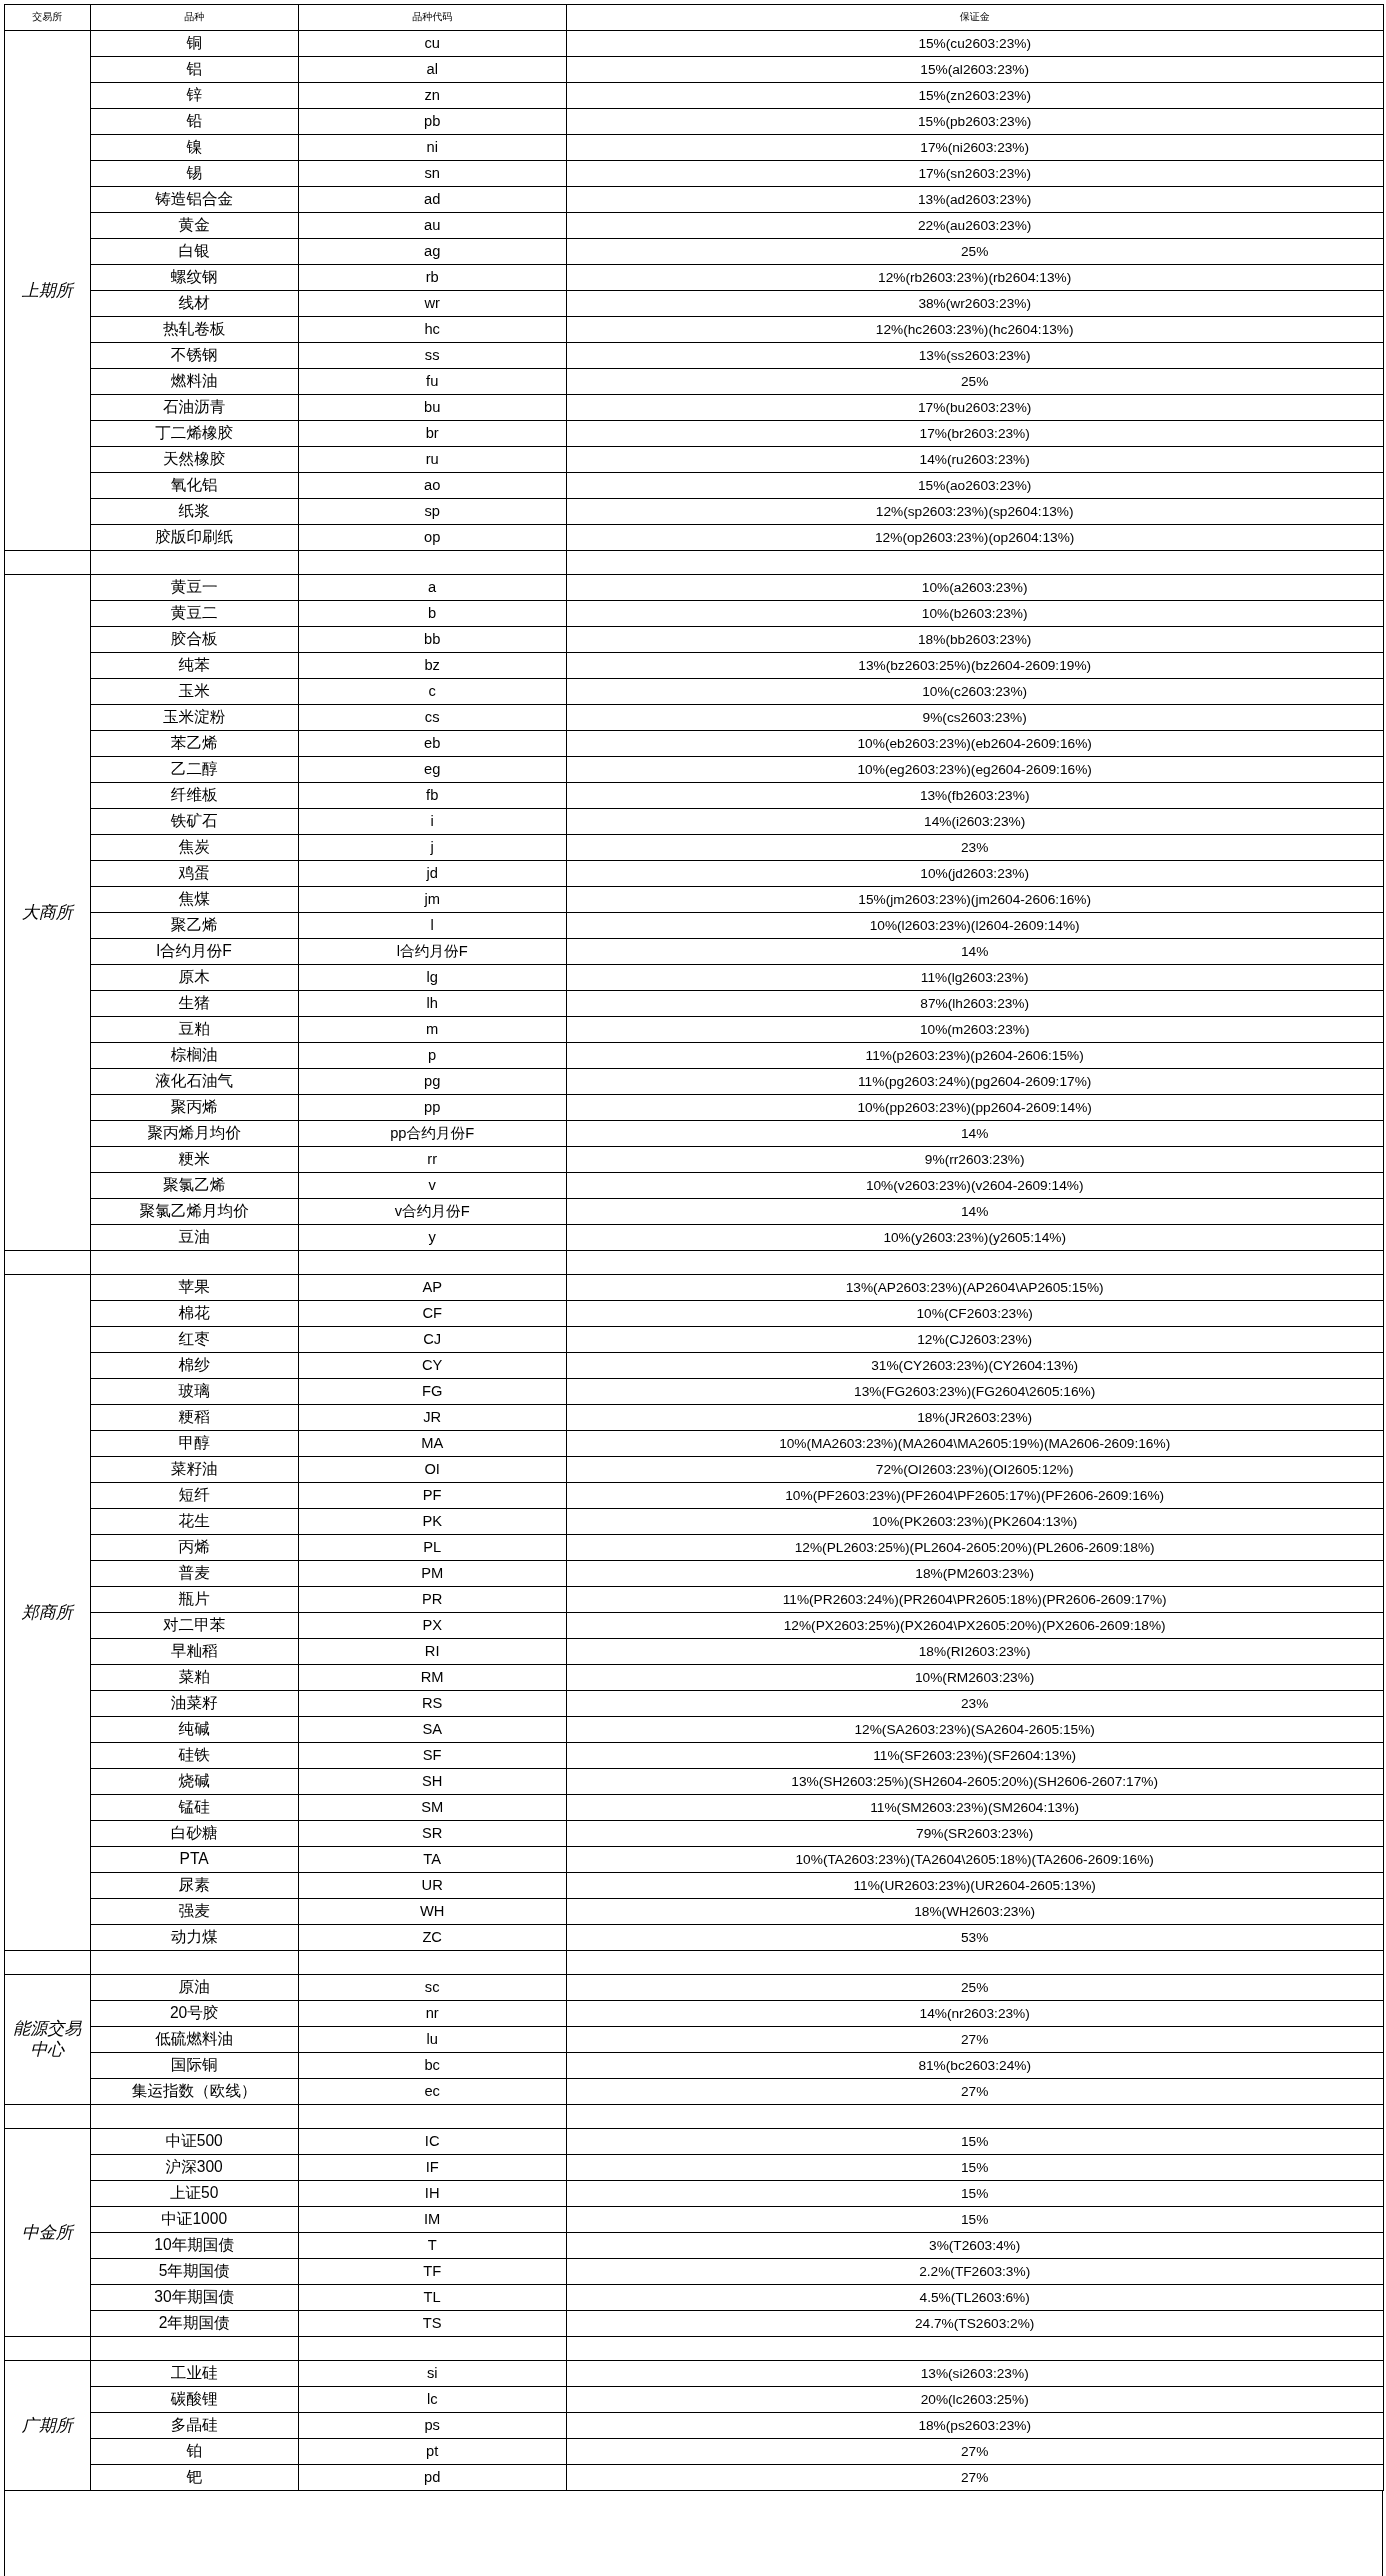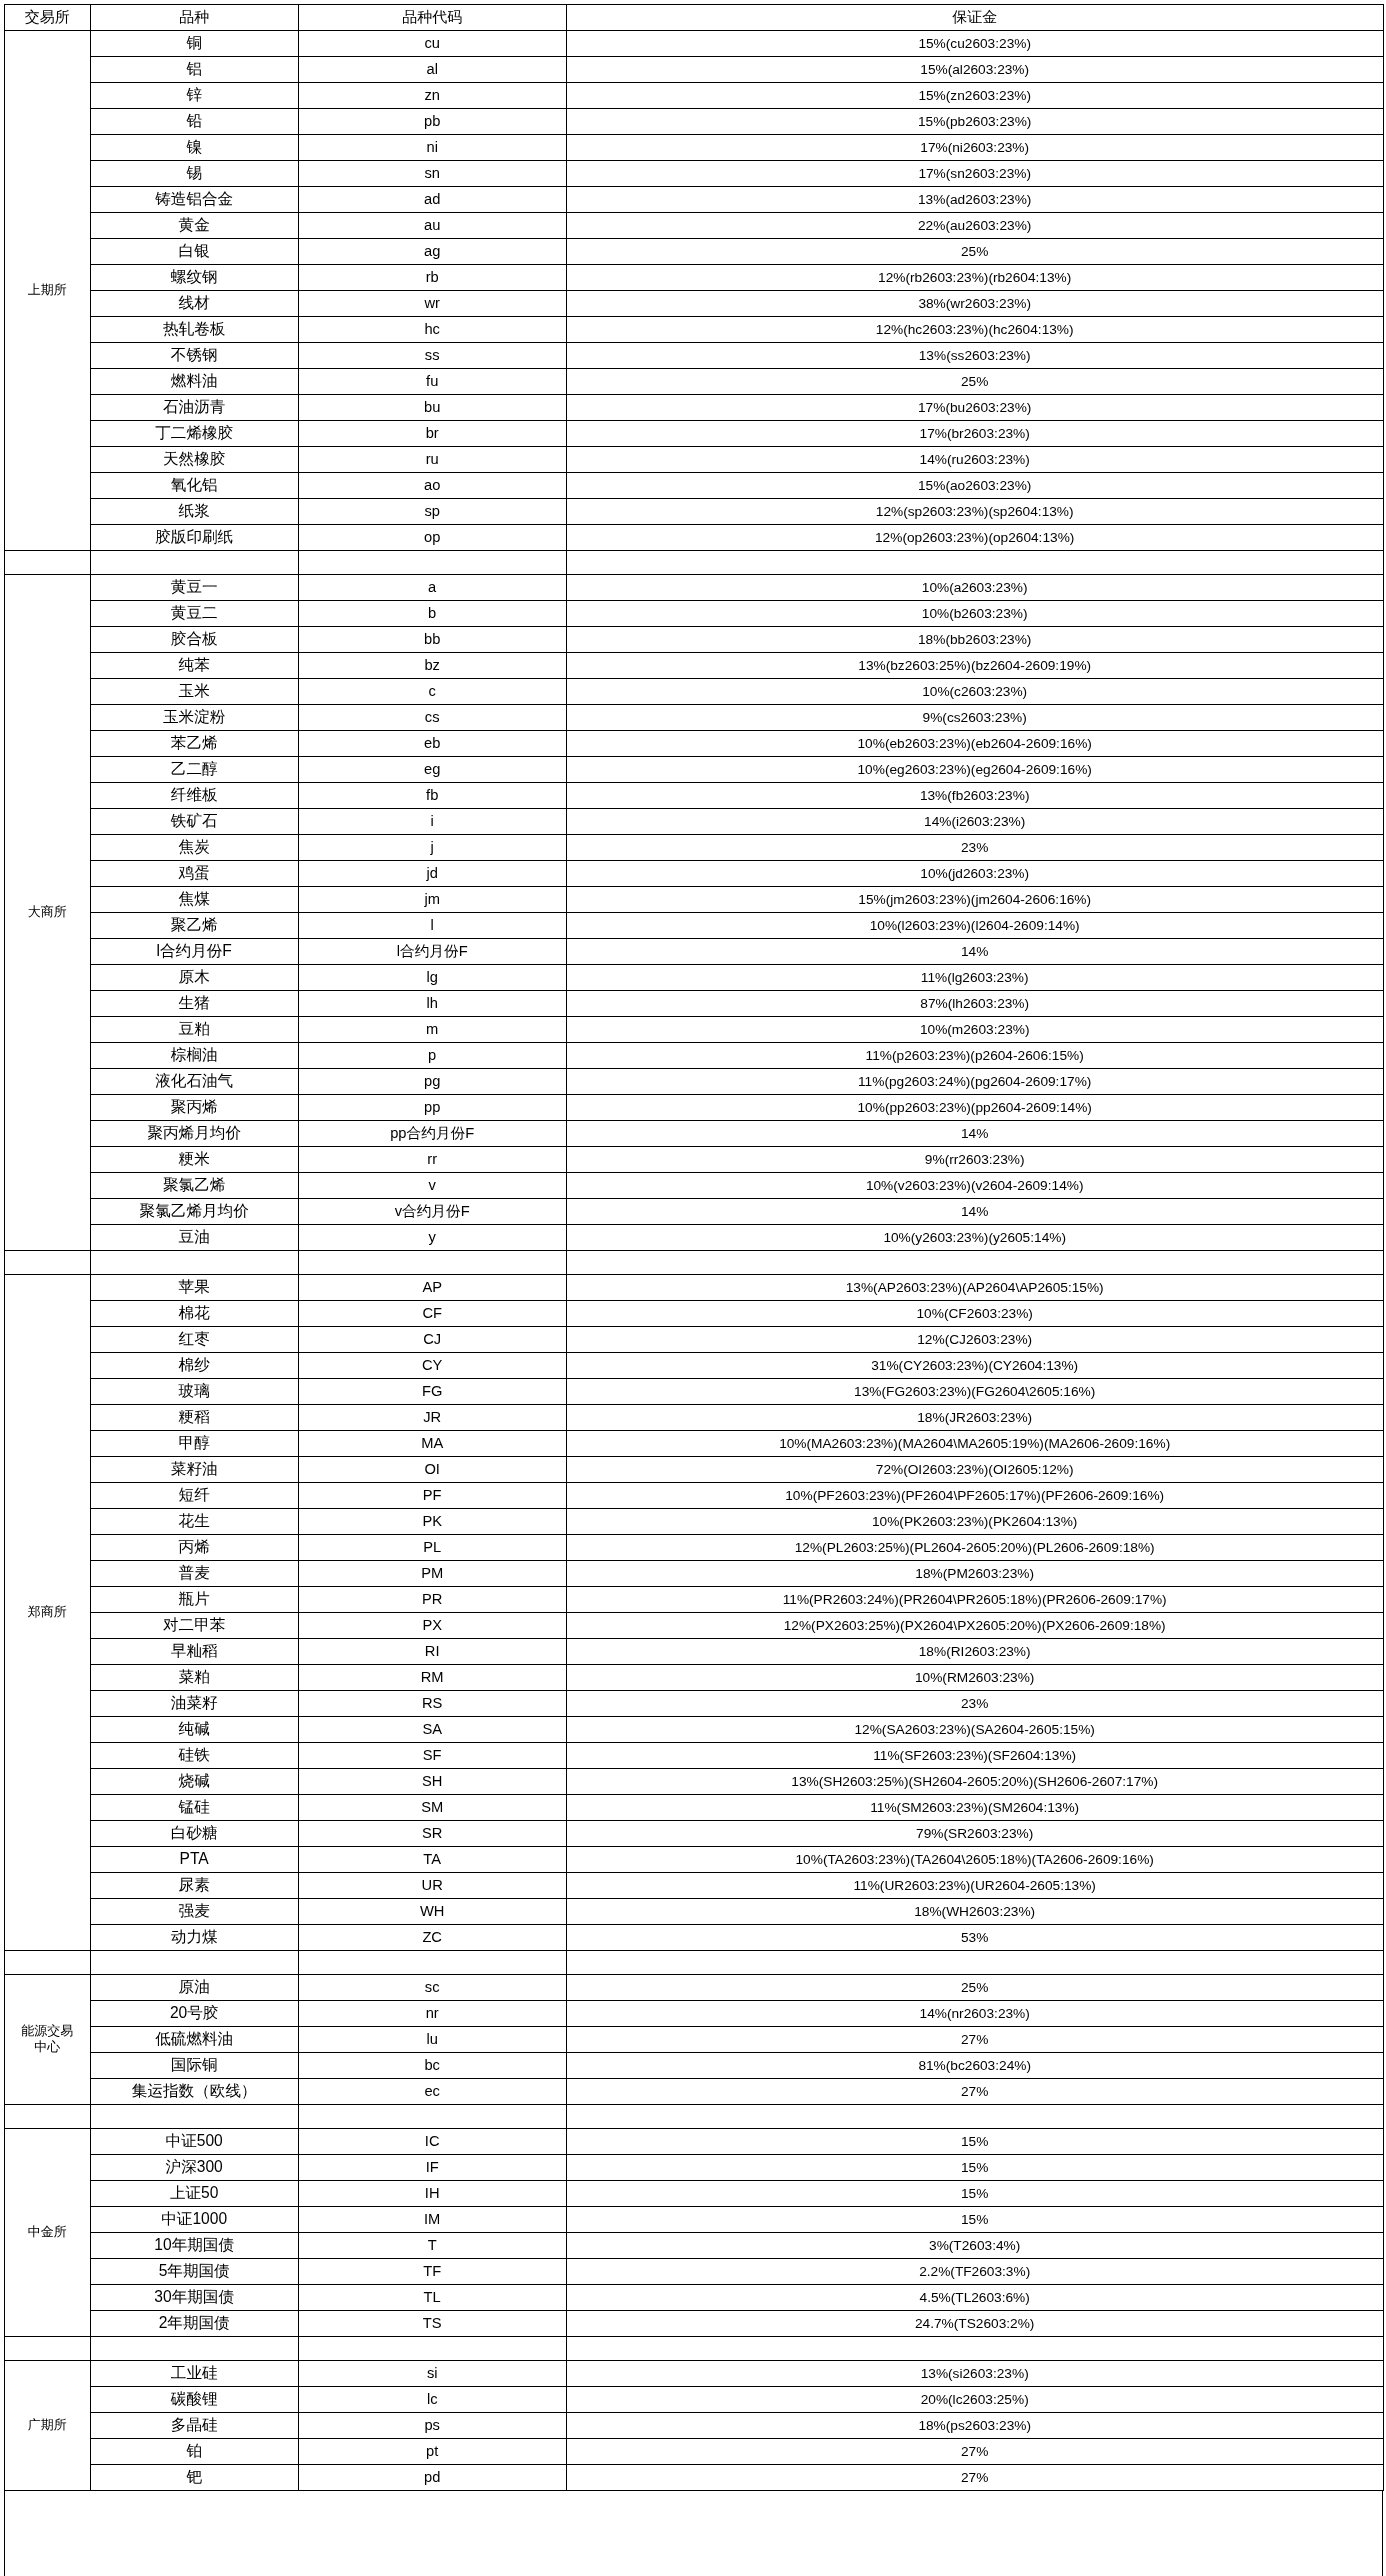--- a/index.html
+++ b/index.html
@@ -14,22 +14,22 @@
     height:26px;
     padding:0 1.8px;
     text-align:center;
     vertical-align:middle;
     color:#000;
     overflow:hidden;
     white-space:nowrap;
     box-sizing:border-box;
     font-weight:normal;
   }
-  th{font-size:15px;}
-  td.exchange{font-size:13px;line-height:1.25;}
+  th{font-size:10px;}
+  td.exchange{font-size:17px;line-height:1.25;font-style:italic;}
   td.variety{font-size:15.6px;}
   td.code{font-size:14.7px;}
   td.margin{font-size:13.7px;}
   tr.separator td{height:24px;}
   .bottom-blank{
     box-sizing:border-box;
     width:1379px;height:100px;
     border-left:1.8px solid #000;border-right:1.8px solid #000;
     background:#fff;
   }

